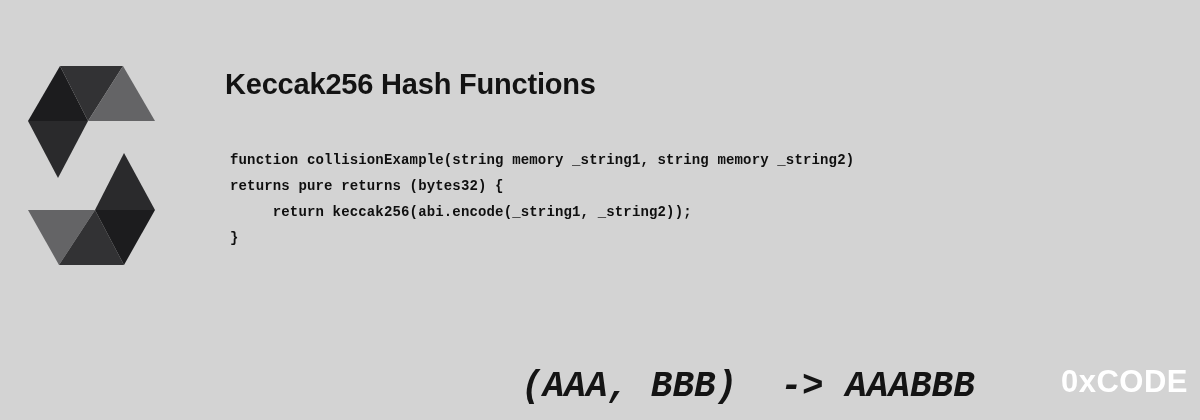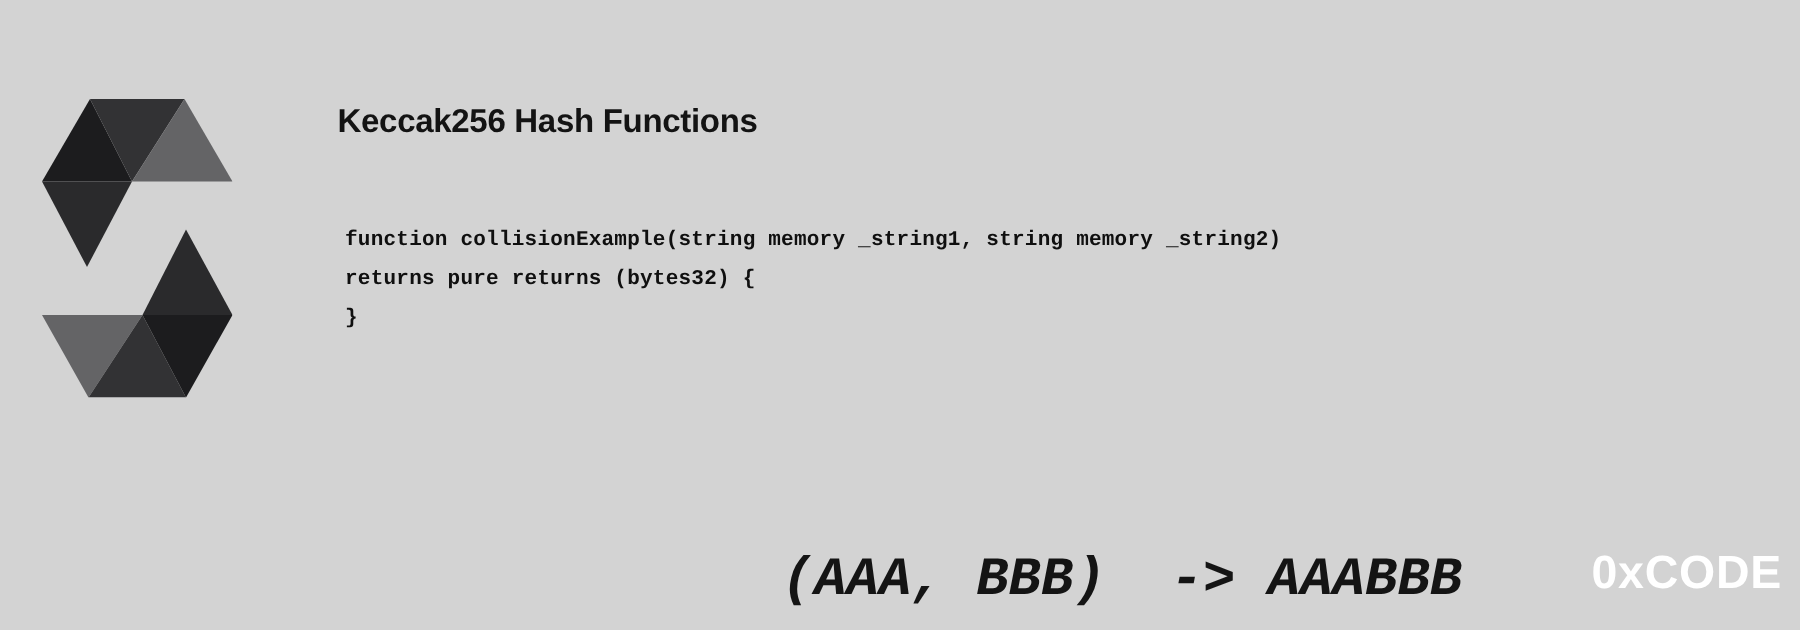--- a/index.html
+++ b/index.html
@@ -23,21 +23,21 @@
     left: 28px;
     top: 66px;
     width: 127px;
     height: 199px;
   }
   .title {
     position: absolute;
     left: 225px;
     top: 70px;
     margin: 0;
-    font-size: 22px;
+    font-size: 29px;
     line-height: 1;
     font-weight: 700;
     color: #131313;
     letter-spacing: -0.2px;
     white-space: nowrap;
   }
   .code {
     position: absolute;
     left: 230px;
     top: 147px;
@@ -90,21 +90,21 @@
     <polygon points="0,55 60,55 30,112" fill="#2a2a2c"></polygon>
 
     <polygon points="96,87 67,144 127,144" fill="#2a2a2c"></polygon>
     <polygon points="0,144 67,144 31,199" fill="#646466"></polygon>
     <polygon points="67,144 31,199 96,199" fill="#323234"></polygon>
     <polygon points="67,144 127,144 96,199" fill="#1c1c1e"></polygon>
   </svg>
 
   <h1 class="title">Keccak256 Hash Functions</h1>
 
-  <pre class="code"><div>function collisionExample(string memory _string1, string memory _string2)</div><div>returns pure returns (bytes32) {</div><div>}</div></pre>
+  <pre class="code"><div>function collisionExample(string memory _string1, string memory _string2)</div><div>returns pure returns (bytes32) {</div><div>     return keccak256(abi.encode(_string1, _string2));</div><div>}</div></pre>
 
   <div class="results">
     <div>(AAA, BBB)  -&gt; AAABBB</div>
     
   </div>
 
   <div class="watermark">0xCODE</div>
 
 </div>
 

